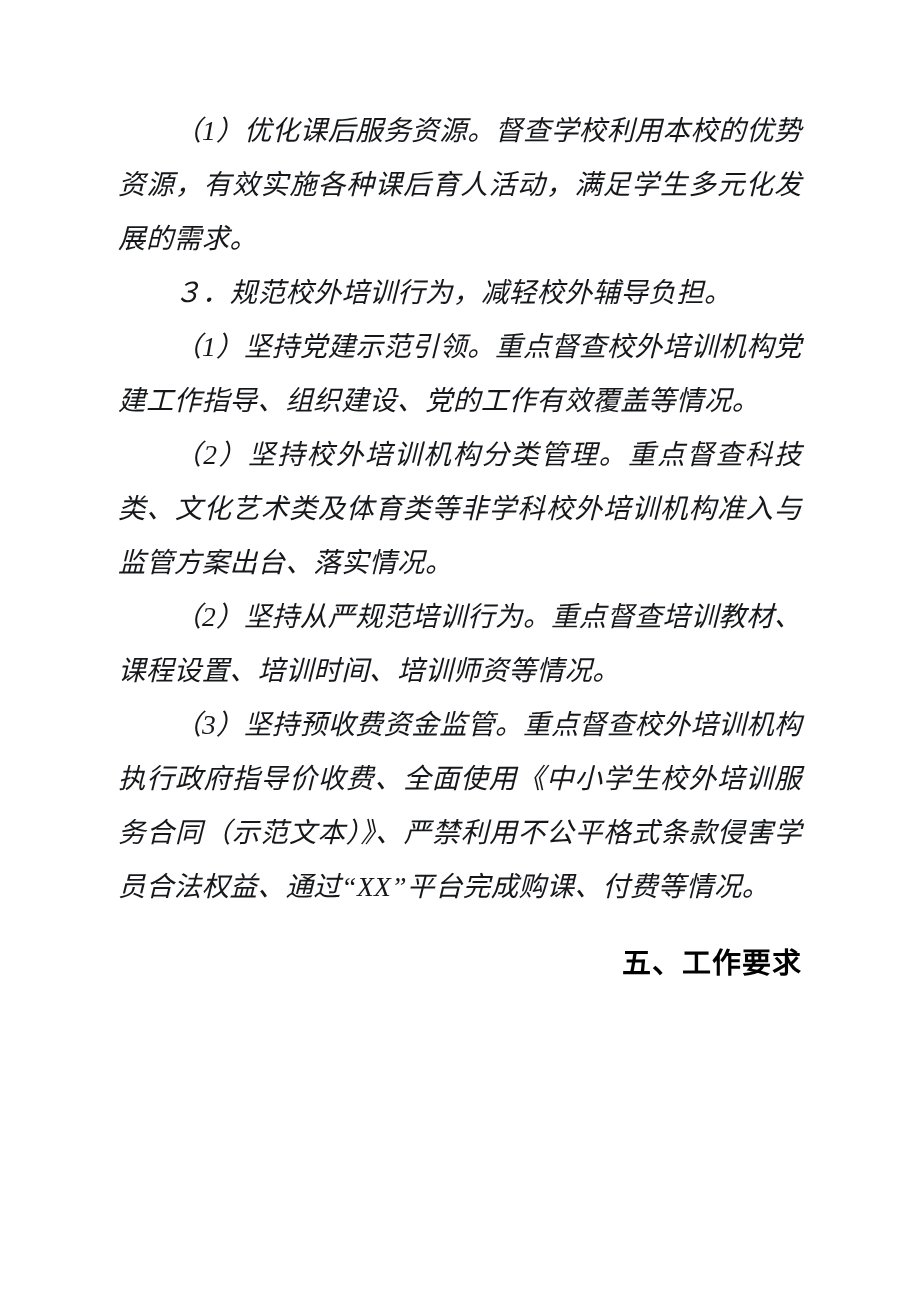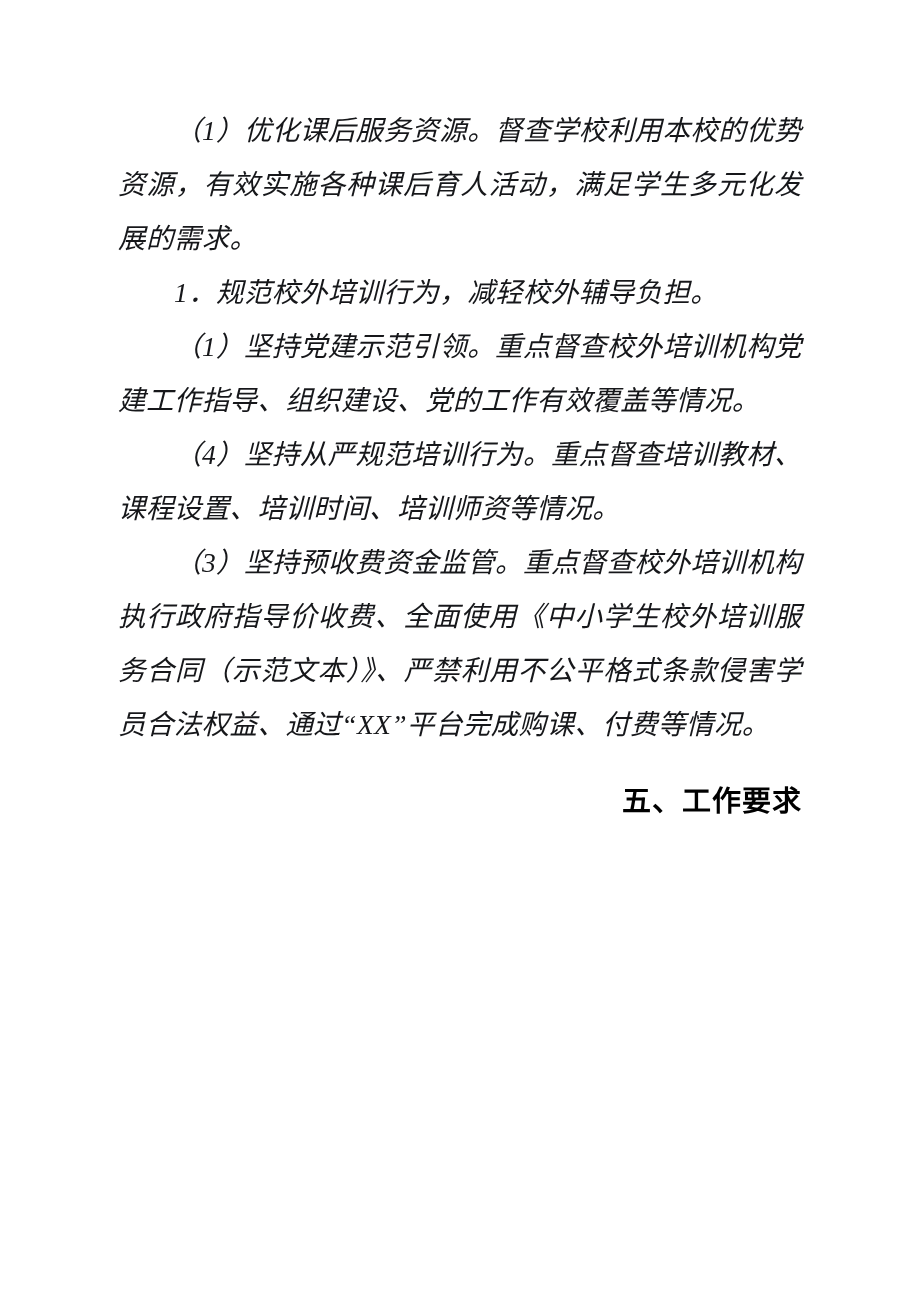--- a/index.html
+++ b/index.html
@@ -71,25 +71,26 @@
 </style>
 </head>
 <body>
 
 <div class="page">
   <div class="content">
 
     <p class="para">（1）优化课后服务资源。督查学校利用本校的优势资源，有效实施各种课后育人活动，满足学生多元化发展的需求。</p>
 
 
-    <p class="para num-head">1．规范校外培训行为，减轻校外辅导负担。</p>
+    <p class="para num-head">３．规范校外培训行为，减轻校外辅导负担。</p>
 
     <p class="para">（1）坚持党建示范引领。重点督查校外培训机构党建工作指导、组织建设、党的工作有效覆盖等情况。</p>
 
+    <p class="para">（2）坚持校外培训机构分类管理。重点督查科技类、文化艺术类及体育类等非学科校外培训机构准入与监管方案出台、落实情况。</p>
 
-    <p class="para">（4）坚持从严规范培训行为。重点督查培训教材、课程设置、培训时间、培训师资等情况。</p>
+    <p class="para">（2）坚持从严规范培训行为。重点督查培训教材、课程设置、培训时间、培训师资等情况。</p>
 
     <p class="para">（3）坚持预收费资金监管。重点督查校外培训机构执行政府指导价收费、全面使用《中小学生校外培训服务合同（示范文本）》、严禁利用不公平格式条款侵害学员合法权益、通过“XX”平台完成购课、付费等情况。</p>
 
     <h2 class="section-heading">五、工作要求</h2>
 
   </div>
 </div>
 
 </body></html>

